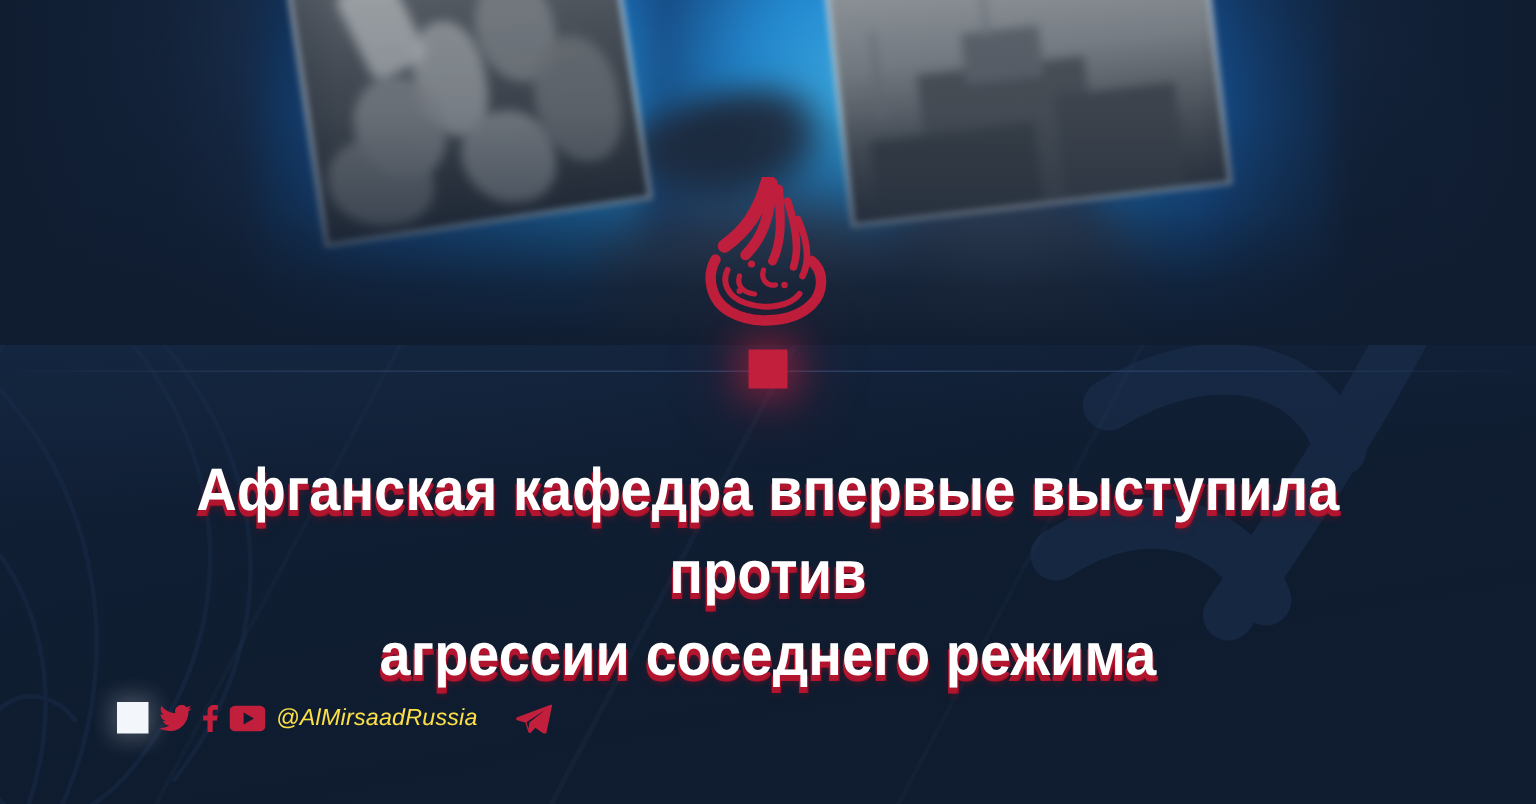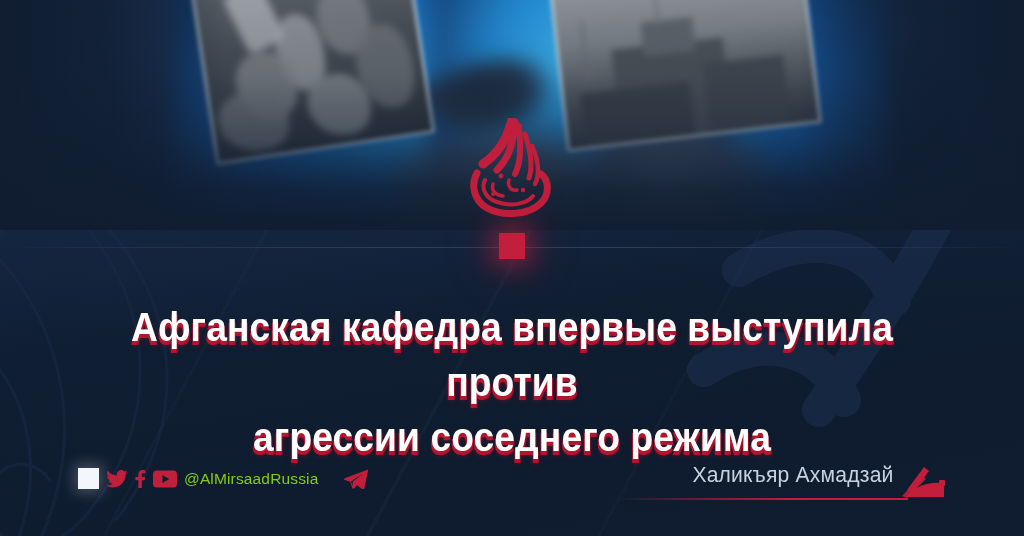--- a/index.html
+++ b/index.html
@@ -221,24 +221,25 @@
     gap: 7px;
   }
   .sq-logo {
     width: 21px; height: 21px;
     background: #f3f6fa;
     box-shadow: 0 0 14px 4px #ffffff38;
     flex: 0 0 auto;
   }
   .si { display: block; fill: #c21f3c; flex: 0 0 auto; }
   .handle {
-    color: #84cc16;
+    color: #fde047;
     font-size: 15.5px;
     letter-spacing: .15px;
     white-space: nowrap;
+    font-style: italic;
   }
   .handle.second { margin-left: 2px; }
   .tg-gap { width: 12px; }
 
   .byline {
     position: absolute;
     right: 78px;
     top: 22px;
     width: 330px;
     height: 48px;
@@ -383,28 +384,15 @@
       <span class="handle">@AlMirsaadRussia</span>
 
       <span class="tg-gap"></span>
 
       <svg class="si" width="24" height="20" viewBox="0 0 24 20" aria-hidden="true">
         <path d="M23.6.7 .7 9.2c-.9.33-.87 1.62.05 1.9l5.4 1.64 2.1 6.3c.25.75 1.2.95 1.73.37l2.95-3.22 5.5 4.03c.7.51 1.7.13 1.88-.72L24 1.7c.17-.8-.62-1.3-1.4-1zM8.9 12.6l-.5 4.05-1.4-4.2L19.4 4.3 8.9 12.6z"></path>
       </svg>
 
     </div>
 
-    <div class="byline">
-      <span class="byline-name">Халикъяр Ахмадзай</span>
-      <div class="byline-rule"></div>
-      <svg class="pen-icon" viewBox="0 0 46 36" aria-hidden="true">
-        <g fill="#c21f3c">
-          <path d="M7 26 L24 3 L29 7 L12 30 Z"></path>
-          <path d="M15 30 L31 8 L35 12 L19 33 Z" opacity=".0"></path>
-          <path d="M2 32 L22 11 L26 15 L7 34 Z" opacity=".85"></path>
-          <path d="M10 28 C 18 22, 30 18, 40 19 L44 20 L44 33 L6 33 Z"></path>
-          <rect x="39" y="16" width="6" height="6" rx="1"></rect>
-        </g>
-      </svg>
-    </div>
 
   </div>
 </div>
 
 </body></html>

